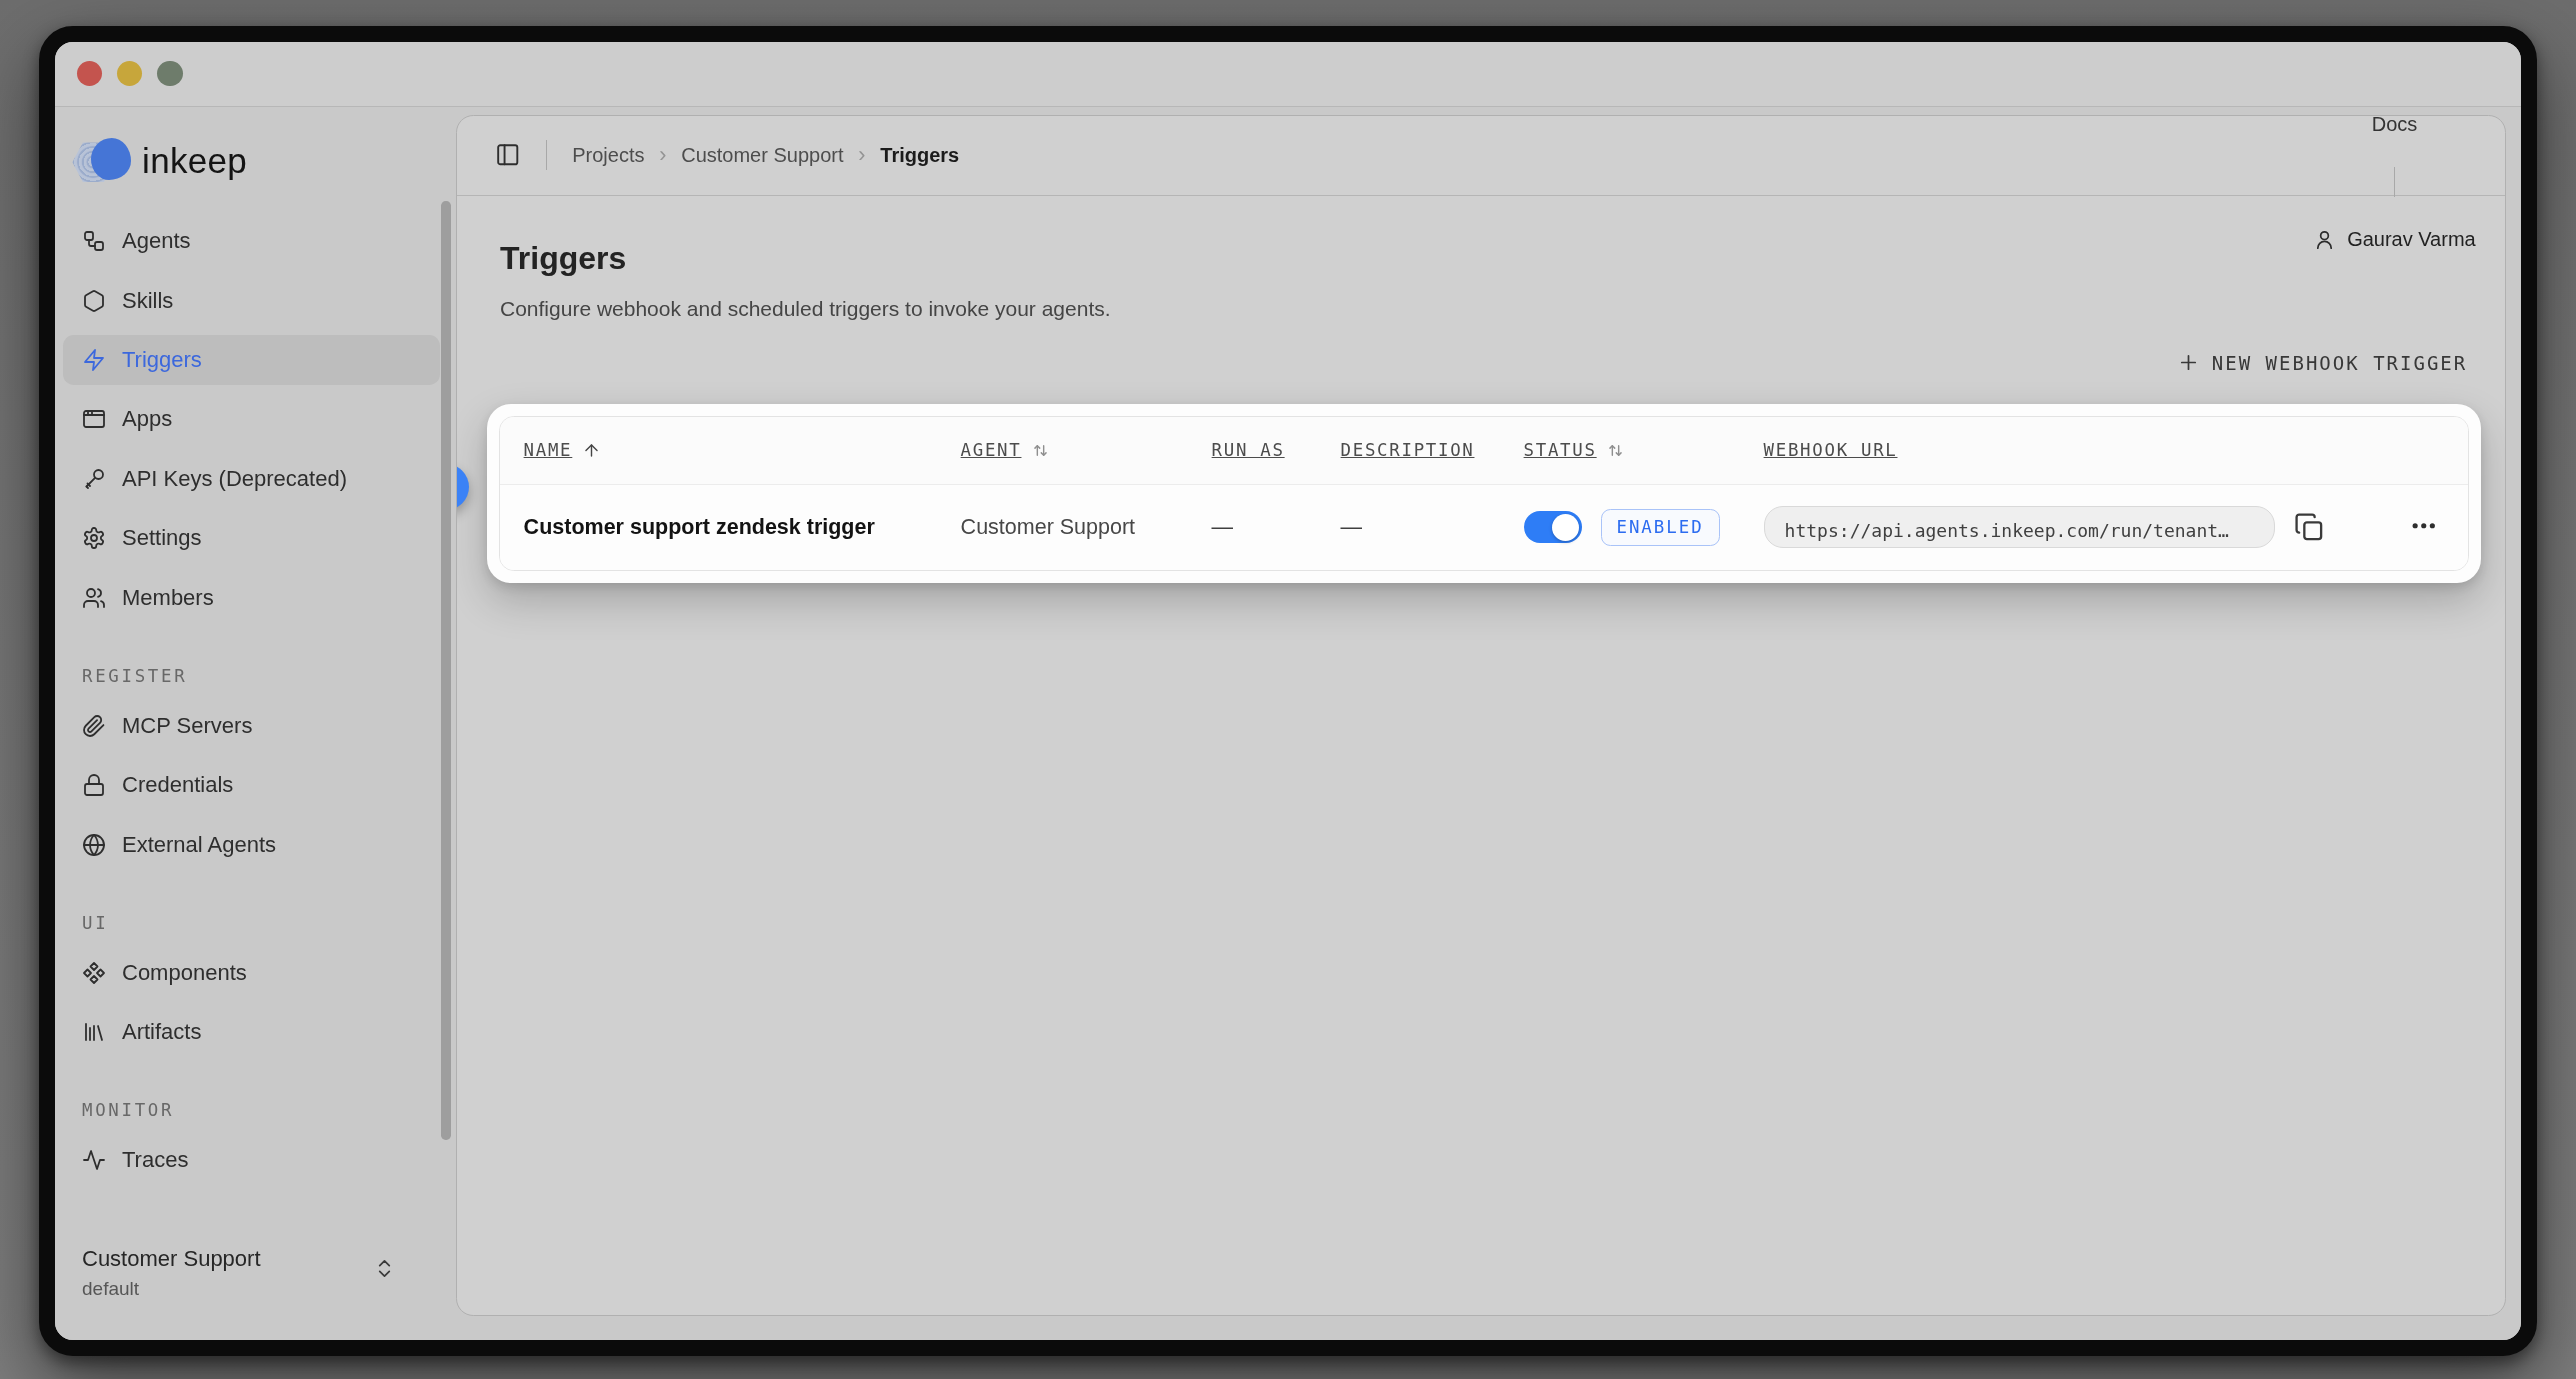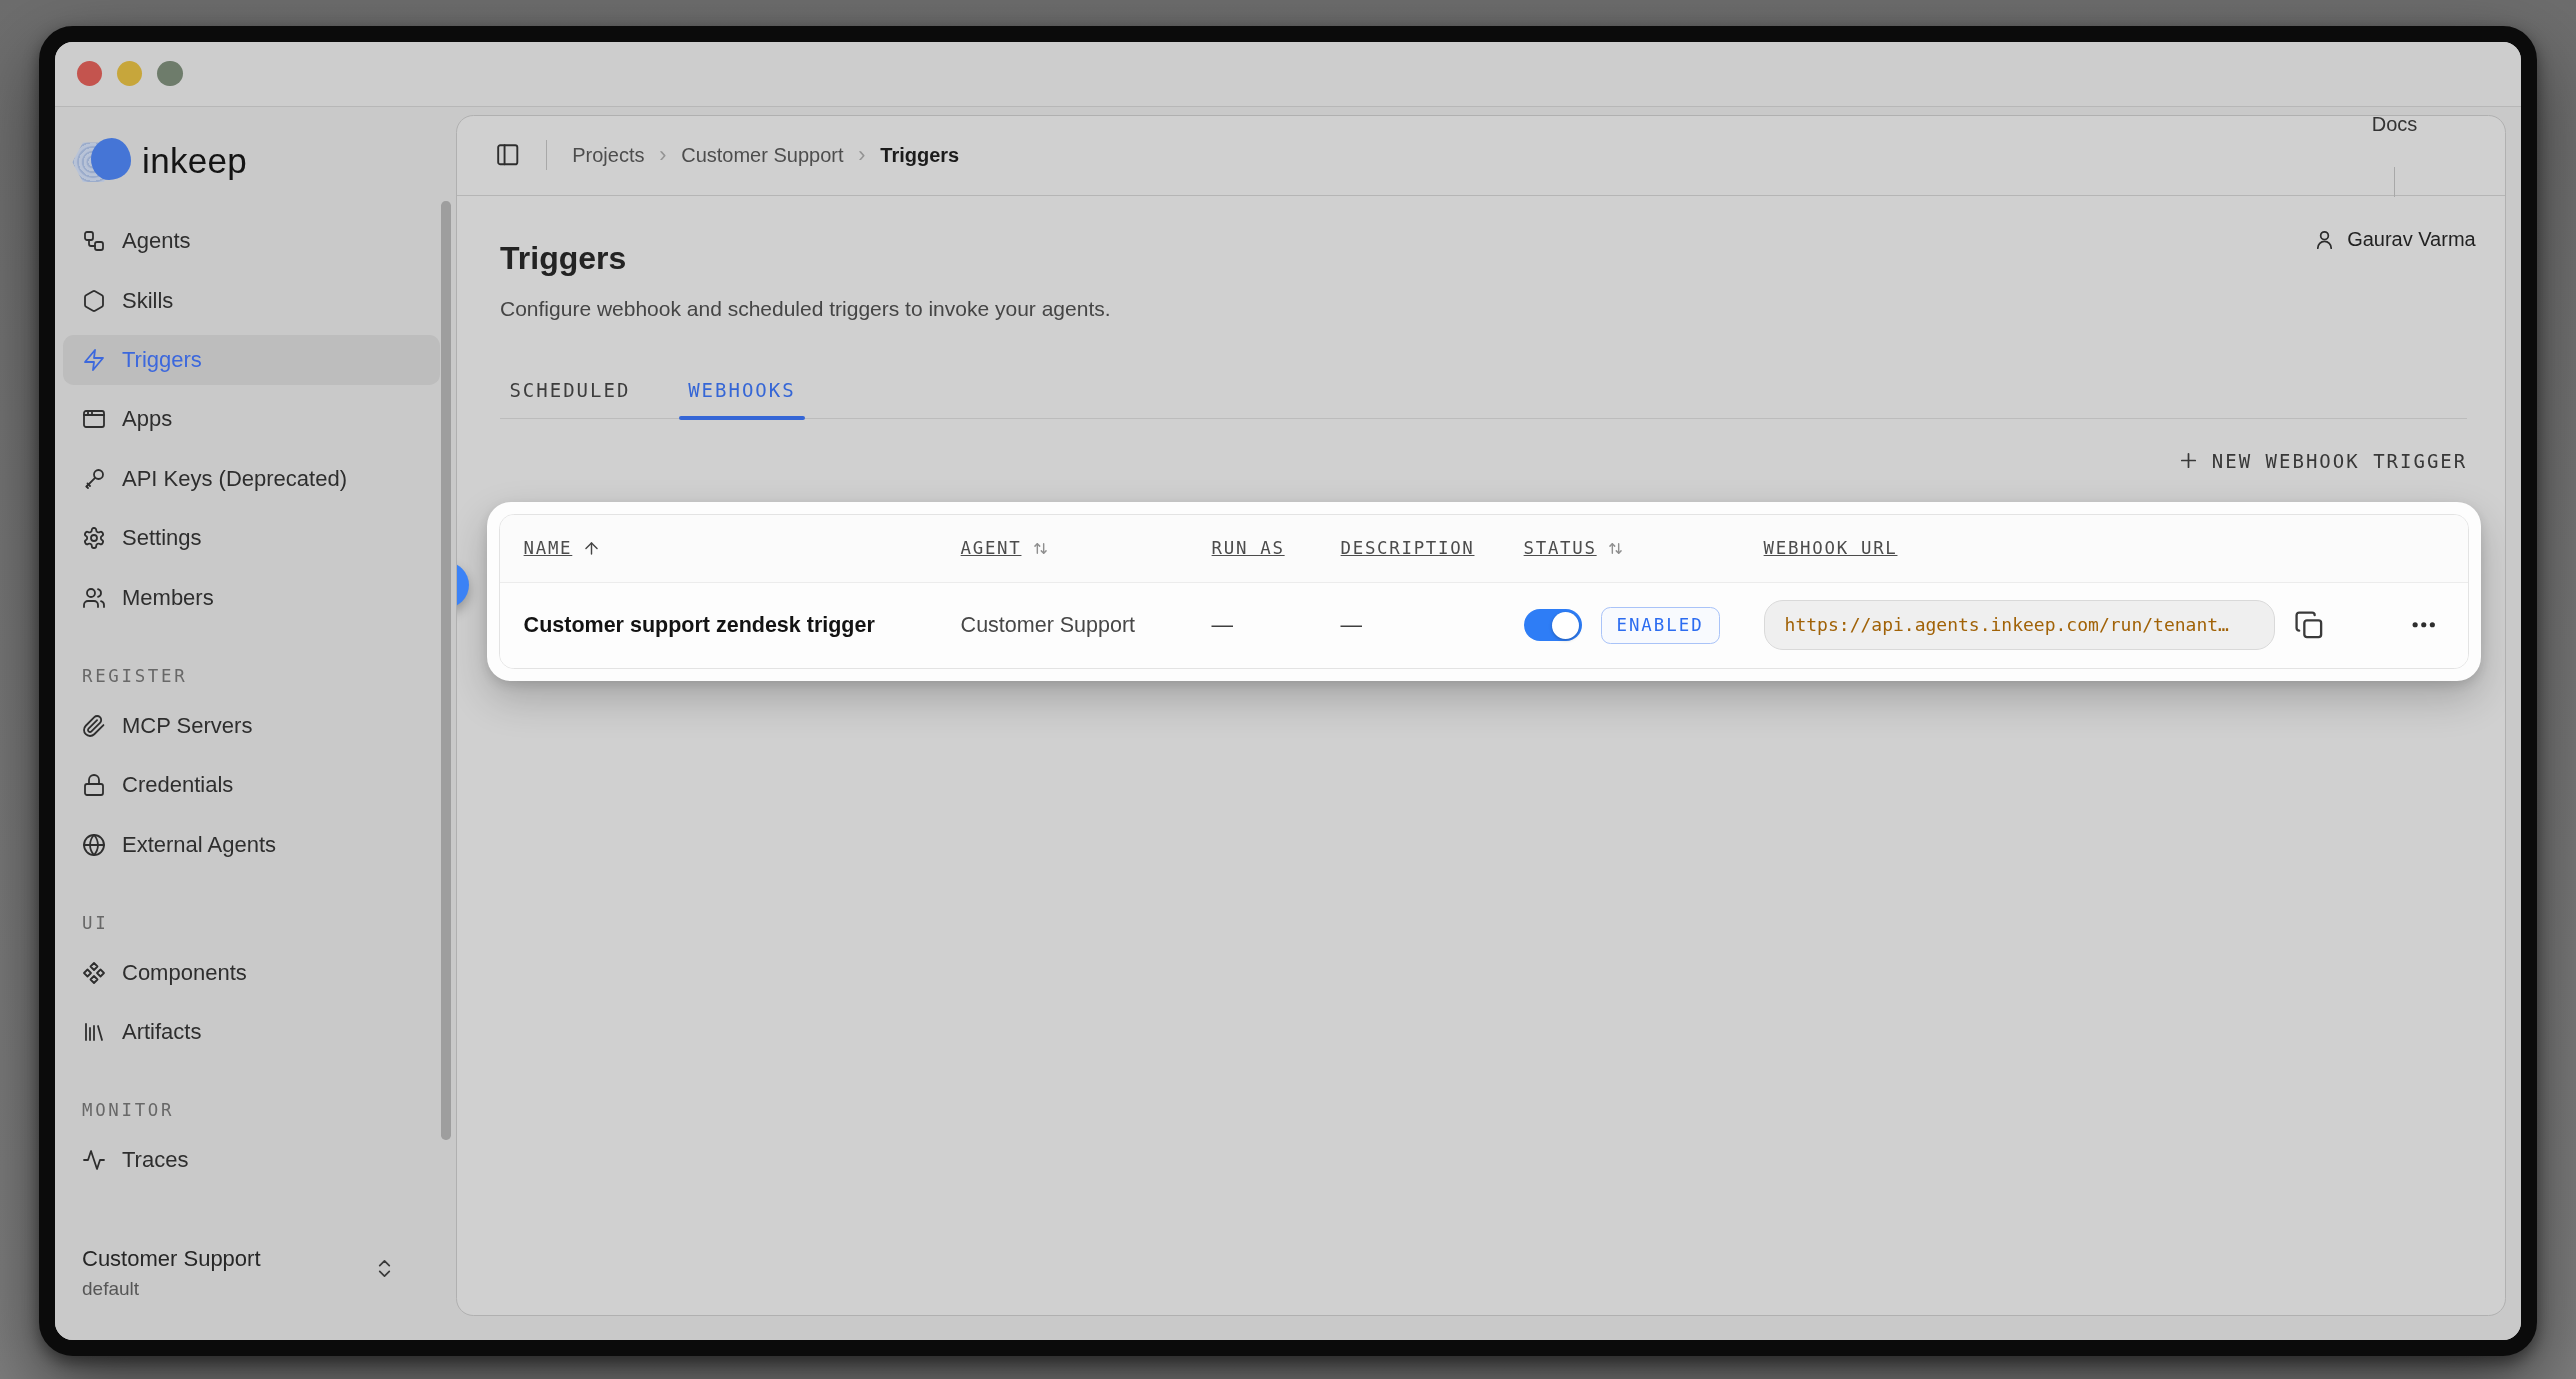--- a/index.html
+++ b/index.html
@@ -95,22 +95,22 @@
   .cell-name{font-size:21.5px;font-weight:700;color:#131313;}
   .cell-agent{font-size:21.5px;color:#474747;}
   .cell-dash{font-size:21.5px;color:#3f3f3f;}
   .cell-status{display:flex;align-items:center;gap:19px;}
   .toggle{position:relative;width:58px;height:32px;border-radius:16px;background:#2e7df6;cursor:default;}
   .toggle .knob{position:absolute;right:2.7px;top:2.7px;width:27px;height:27px;border-radius:50%;background:#fff;
     box-shadow:0 1.3px 3.4px rgba(0,0,0,.25);}
   .status-badge{display:inline-flex;align-items:center;height:35px;padding:0 14.8px;border:1.3px solid #a9c3f8;
     border-radius:9.4px;background:#f8fafe;color:#2c6cf0;font-size:17.4px;letter-spacing:2px;}
   .cell-url{display:flex;align-items:center;gap:19px;padding-right:16px;min-width:0;}
-  .url-pill{box-sizing:border-box;width:511px;height:50px;line-height:47px;padding:0 20px;
-    background:#efefef;border:1.3px solid #d9d9d9;border-radius:19px;color:#a16207;font-size:18px;
+  .url-pill{box-sizing:border-box;width:511px;height:42px;line-height:47px;padding:0 20px;
+    background:#efefef;border:1.3px solid #d9d9d9;border-radius:19px;color:#404040;font-size:18px;
     white-space:nowrap;overflow:hidden;}
   .row-action svg{width:31px;height:31px;stroke:#3a3a3a;display:block;}
   .spacer{flex:1;}
   .dots svg{width:29.5px;height:29.5px;fill:#2f2f2f;stroke:none;margin-right:13.4px;}
 
   svg.ln{fill:none;stroke-width:1.8;stroke-linecap:round;stroke-linejoin:round;}
 </style>
 </head>
 <body>
 
@@ -285,24 +285,20 @@
                   </svg>
                 <span>Gaurav Varma</span>
               </span>
             </div>
           </div>
 
           <div class="content">
             <h1 class="page-title">Triggers</h1>
             <p class="page-desc">Configure webhook and scheduled triggers to invoke your agents.</p>
 
-            <div class="tabs mono">
-              <span class="tab">SCHEDULED</span>
-              <span class="tab active">WEBHOOKS</span>
-            </div>
 
             <div class="actions-row">
               <span class="new-trigger-btn mono">
                 <svg class="ln" viewBox="0 0 24 24">
                     <path d="M12 5v14"></path>
                     <path d="M5 12h14"></path>
                   </svg>
                 <span>NEW WEBHOOK TRIGGER</span>
               </span>
             </div>

